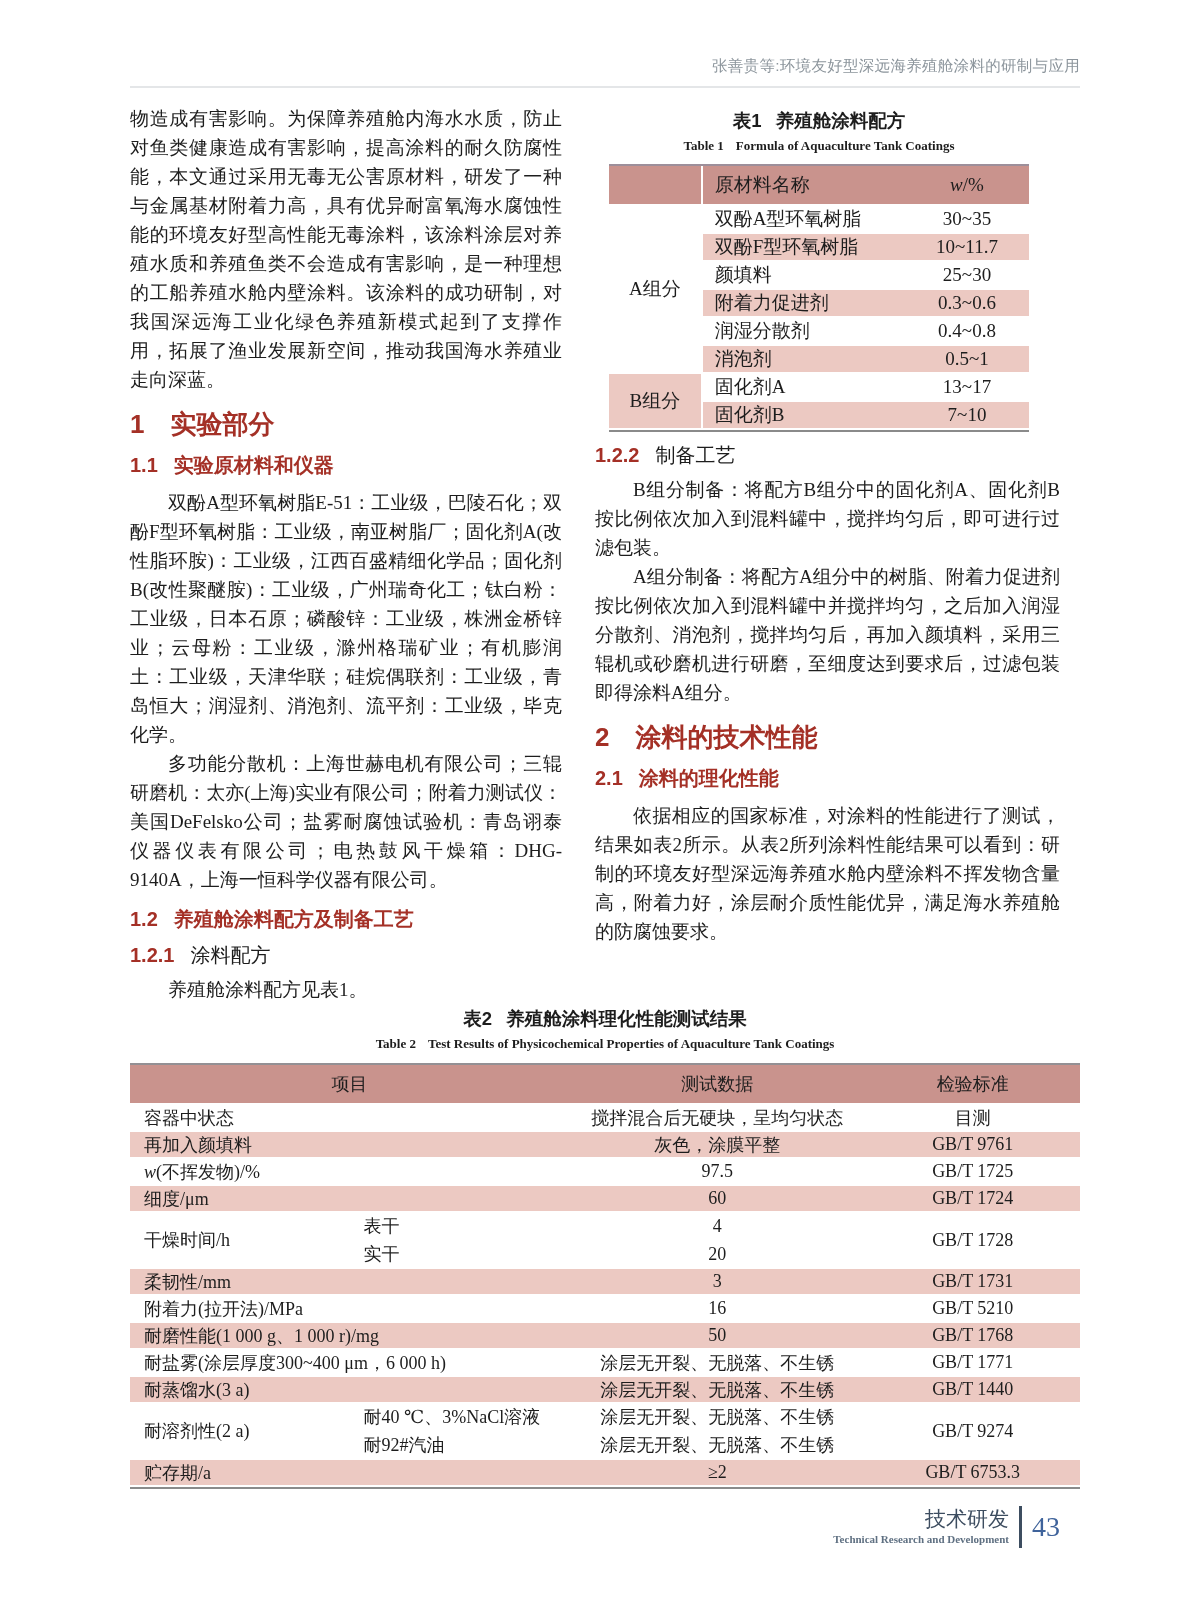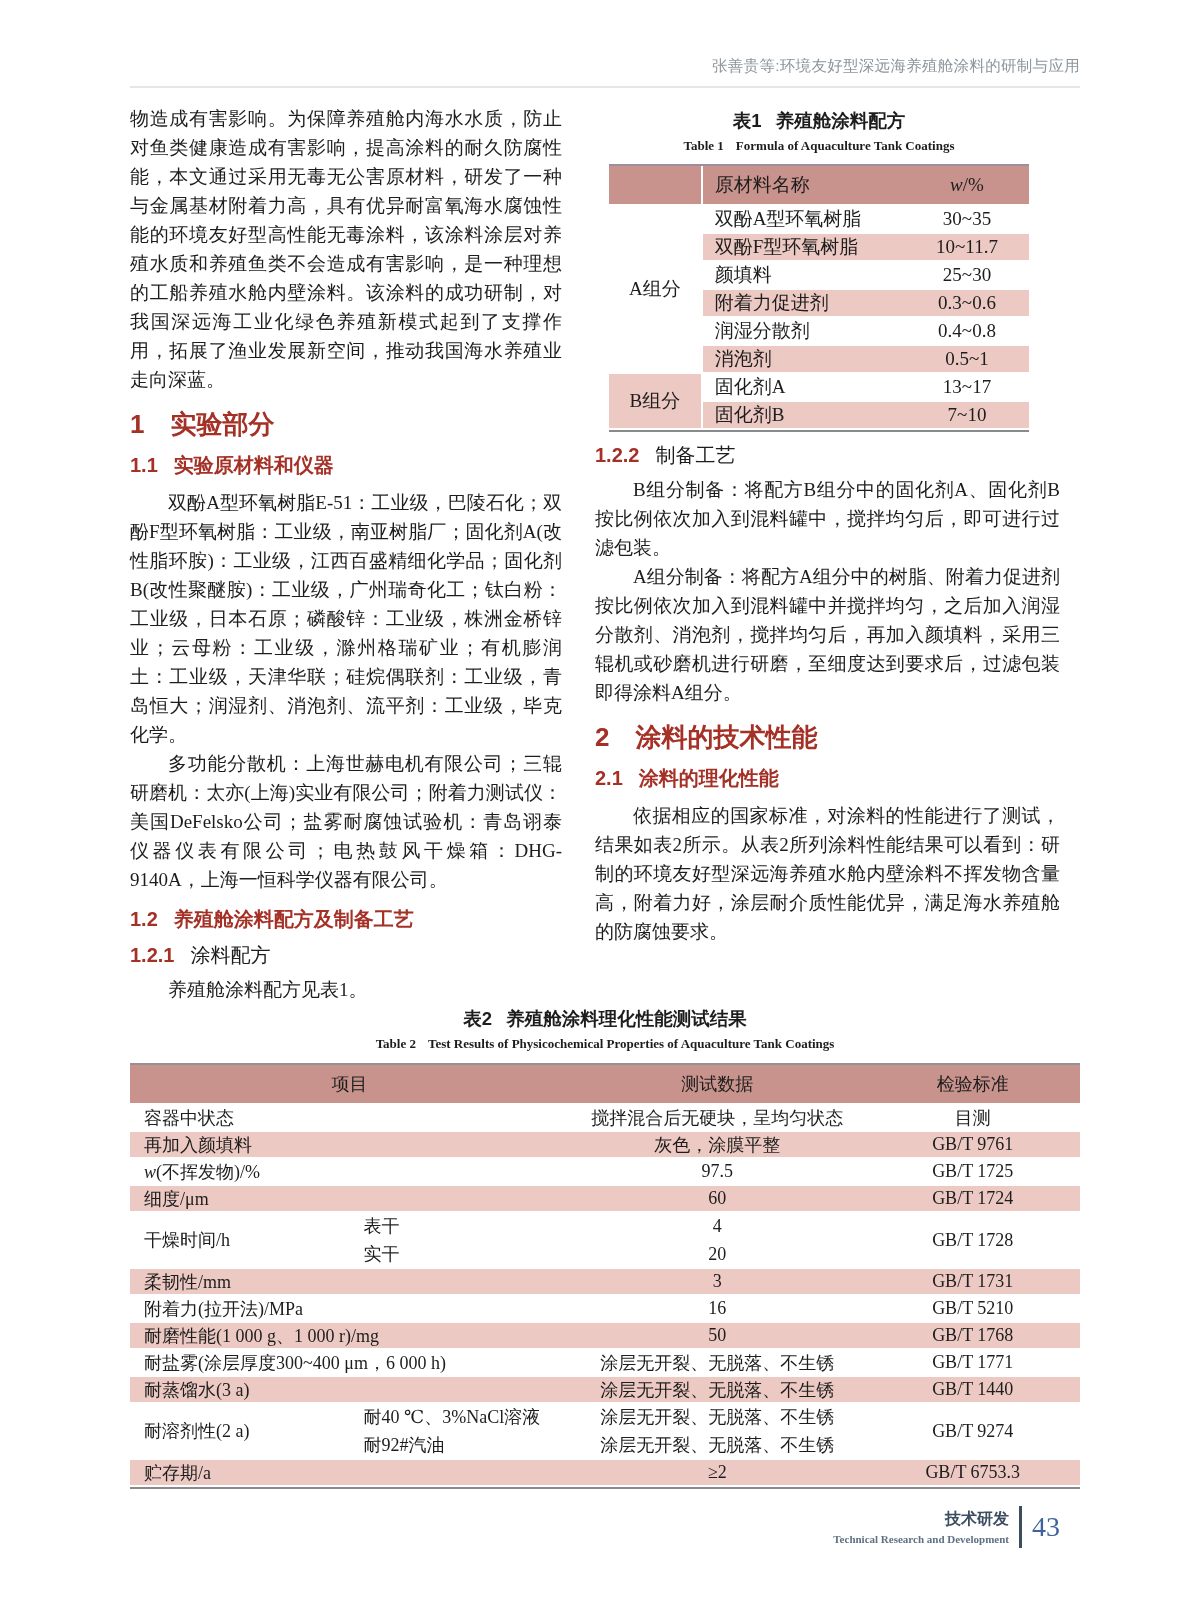--- a/index.html
+++ b/index.html
@@ -65,22 +65,22 @@
   .t2 td.data{text-align:center}
   .t2 td.std{text-align:center}
   .t2 tr.hdr td{background:var(--table-header-bg,#c9938d);height:38px}
   .t2 tr.hdr td.h-item{text-align:center;padding-left:0}
   .t2 tr.pink td{background:var(--table-stripe-bg,#ecc9c2)}
   .t2 tr.subrow td{height:26px}
 
   
   .footer{position:absolute;right:127px;bottom:52px;display:flex;align-items:center}
   .footer-text{text-align:right;margin-right:10px}
-  .footer-cn{font-family:"Liberation Sans","DejaVu Sans",sans-serif;font-weight:bold;
-             font-size:16px;color:var(--footer-dark,#3d4d60);line-height:22px}
+  .footer-cn{font-family:"Liberation Sans","DejaVu Sans",sans-serif;font-weight:normal;
+             font-size:21px;color:var(--footer-dark,#3d4d60);line-height:22px}
   .footer-en{font-size:11px;font-weight:bold;color:#5f7082;line-height:14px;margin-top:2px}
   .footer-bar{width:3px;height:42px;background:var(--footer-dark,#3d4d60);margin-right:10px}
   .footer-page{font-size:28px;color:var(--footer-blue,#3f639b);font-weight:500}
 </style>
 </head>
 <body>
 
 <div class="page">
 
   <div class="running-head">张善贵等:环境友好型深远海养殖舱涂料的研制与应用</div>

